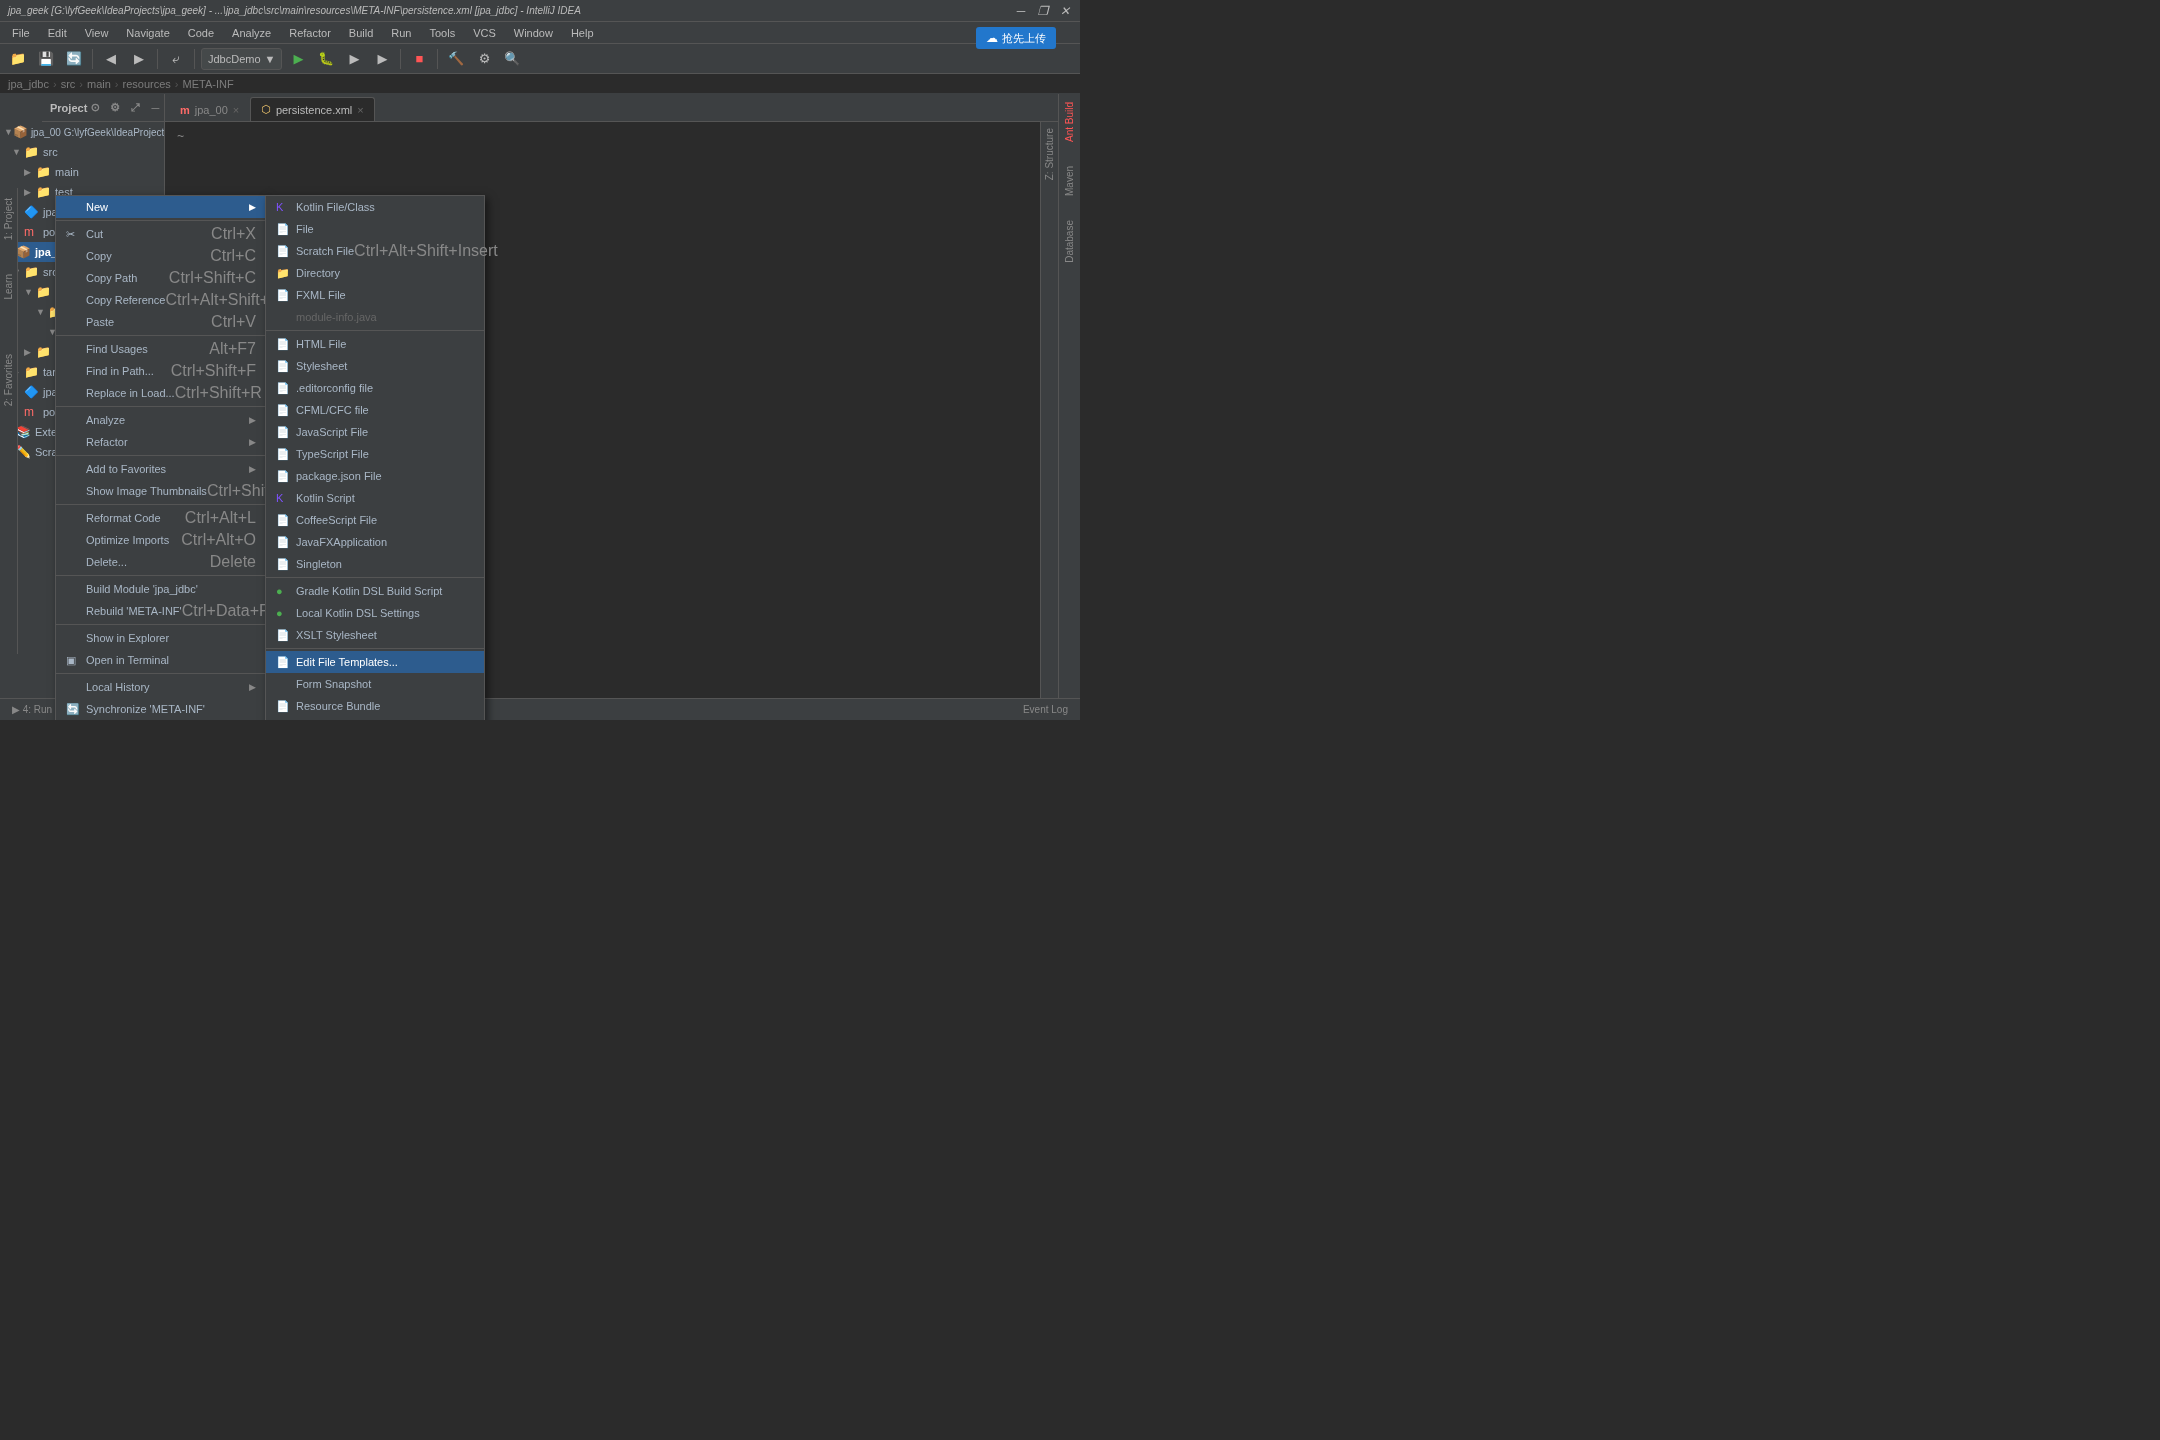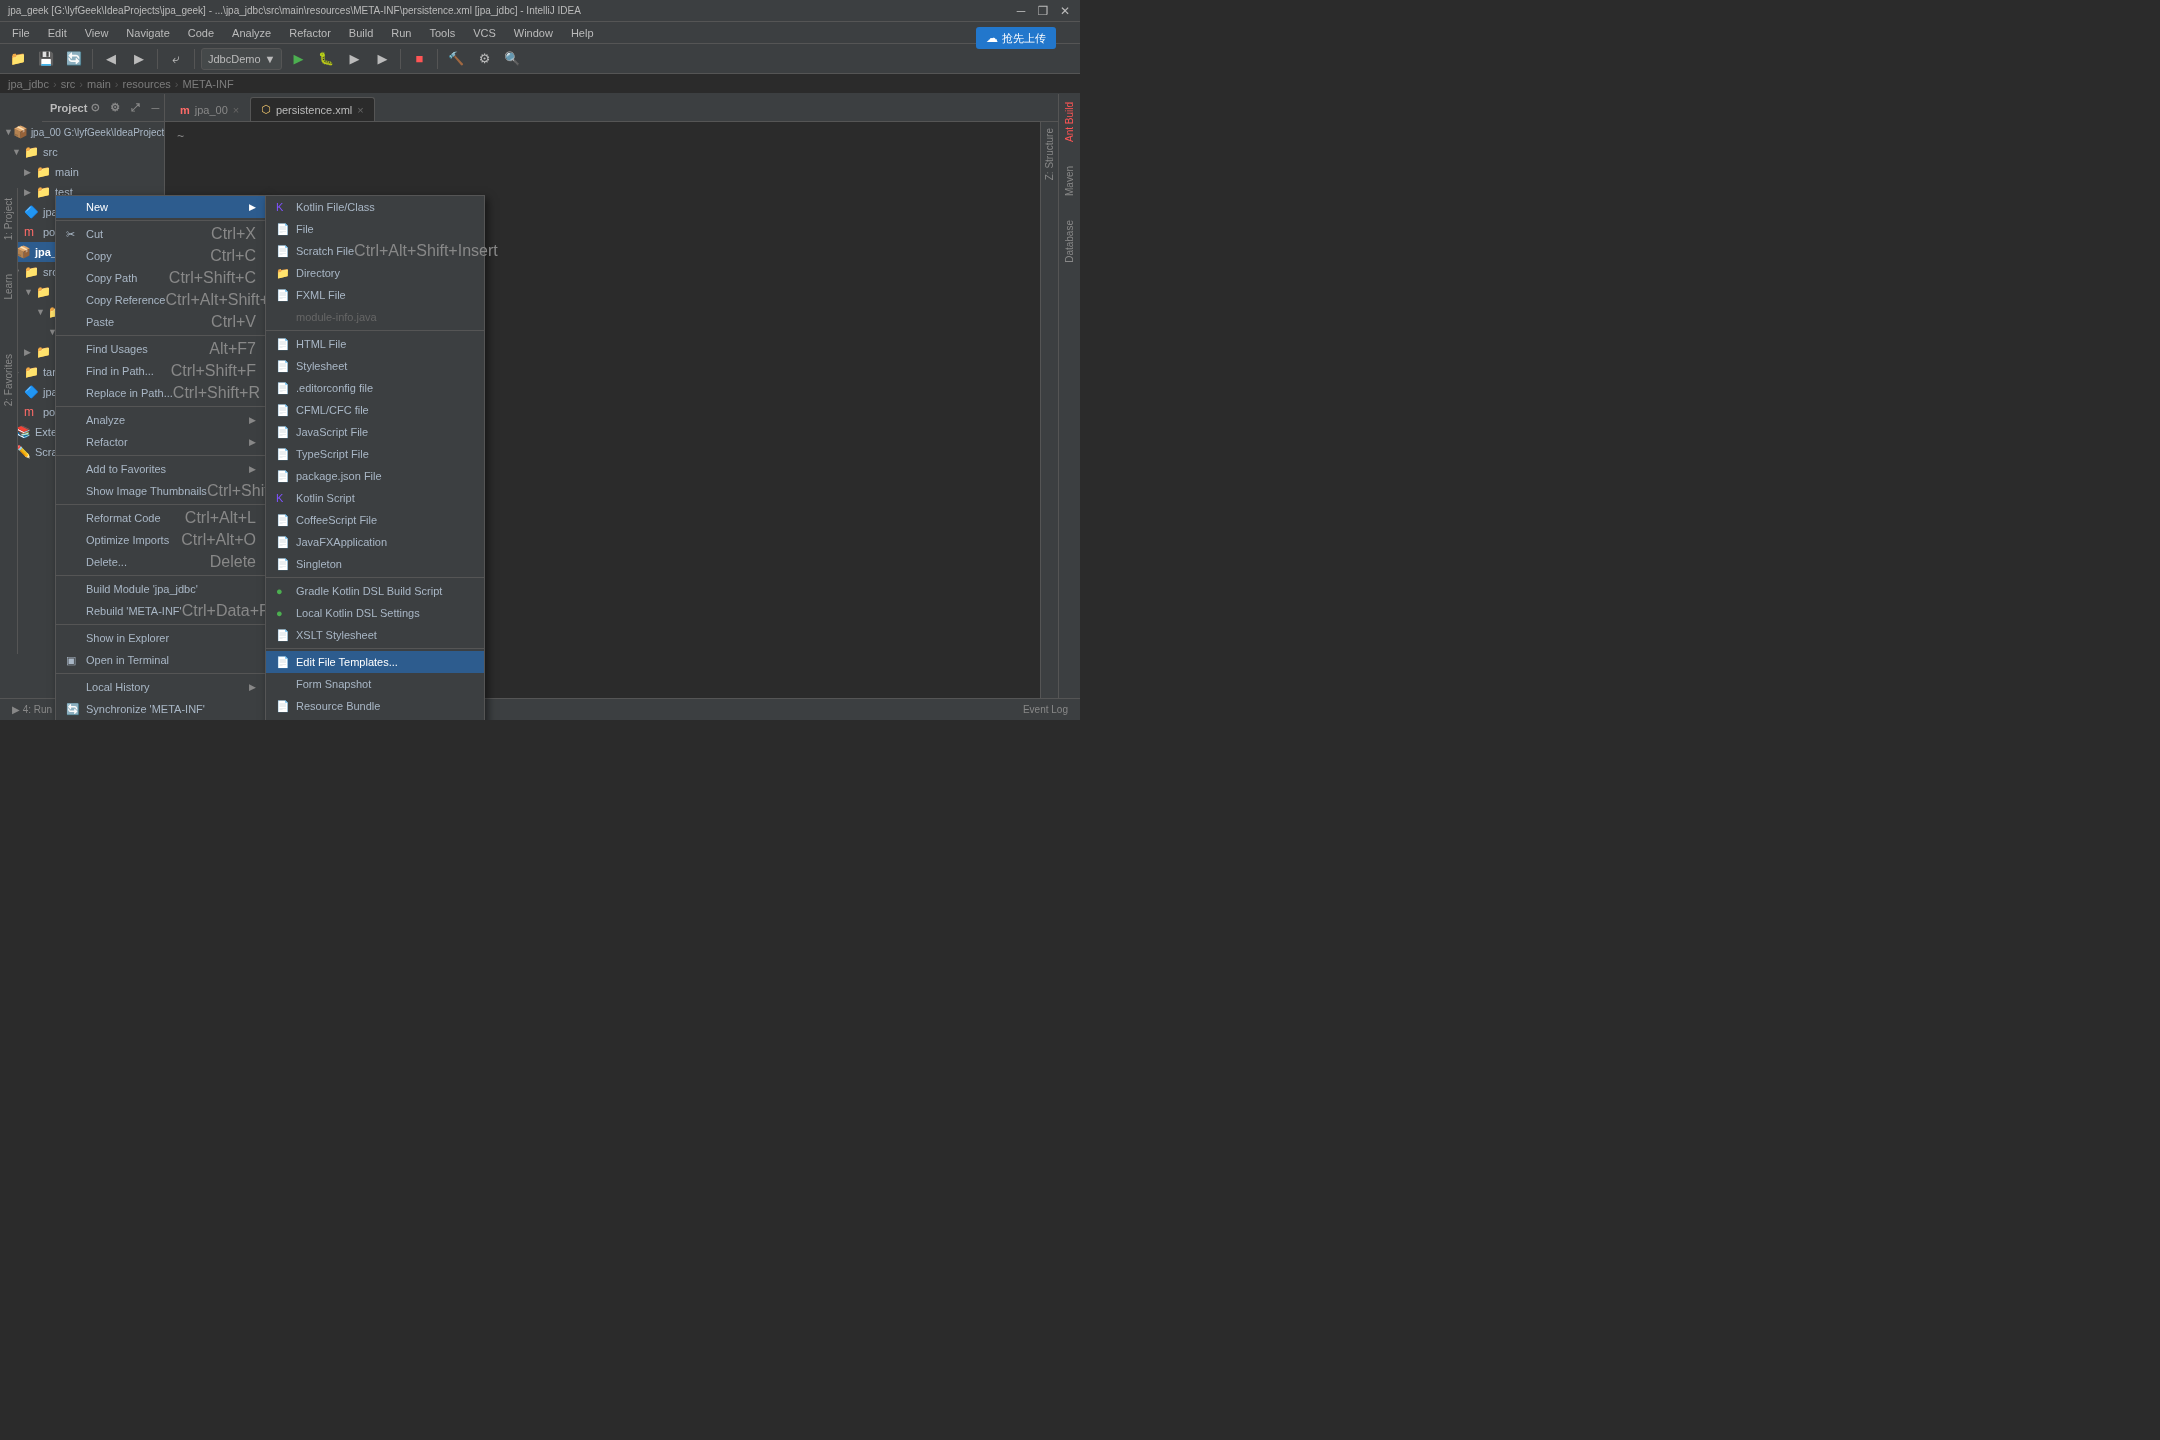--- a/index.html
+++ b/index.html
@@ -18,20 +18,21 @@
     .title-bar {
       height: 22px;
       background: #3c3f41;
       display: flex;
       align-items: center;
       justify-content: space-between;
       padding: 0 8px;
       font-size: 10px;
       color: #bbbbbb;
       border-bottom: 1px solid #555;
+      font-style: italic;
     }
     .title-bar-controls {
       display: flex;
       gap: 8px;
     }
     .title-bar-btn {
       width: 14px;
       height: 14px;
       display: flex;
       align-items: center;
@@ -636,21 +637,21 @@
     <div class="cm-item">
       <div class="cm-item-left">
         <span class="cm-item-icon"></span>
         <span>Find in Path...</span>
       </div>
       <span class="cm-shortcut">Ctrl+Shift+F</span>
     </div>
     <div class="cm-item">
       <div class="cm-item-left">
         <span class="cm-item-icon"></span>
-        <span>Replace in Path...</span>
+        <span>Replace in Load...</span>
       </div>
       <span class="cm-shortcut">Ctrl+Shift+R</span>
     </div>
     <div class="cm-separator"></div>
     <div class="cm-item">
       <div class="cm-item-left">
         <span class="cm-item-icon"></span>
         <span>Analyze</span>
       </div>
       <span class="cm-arrow">▶</span>

